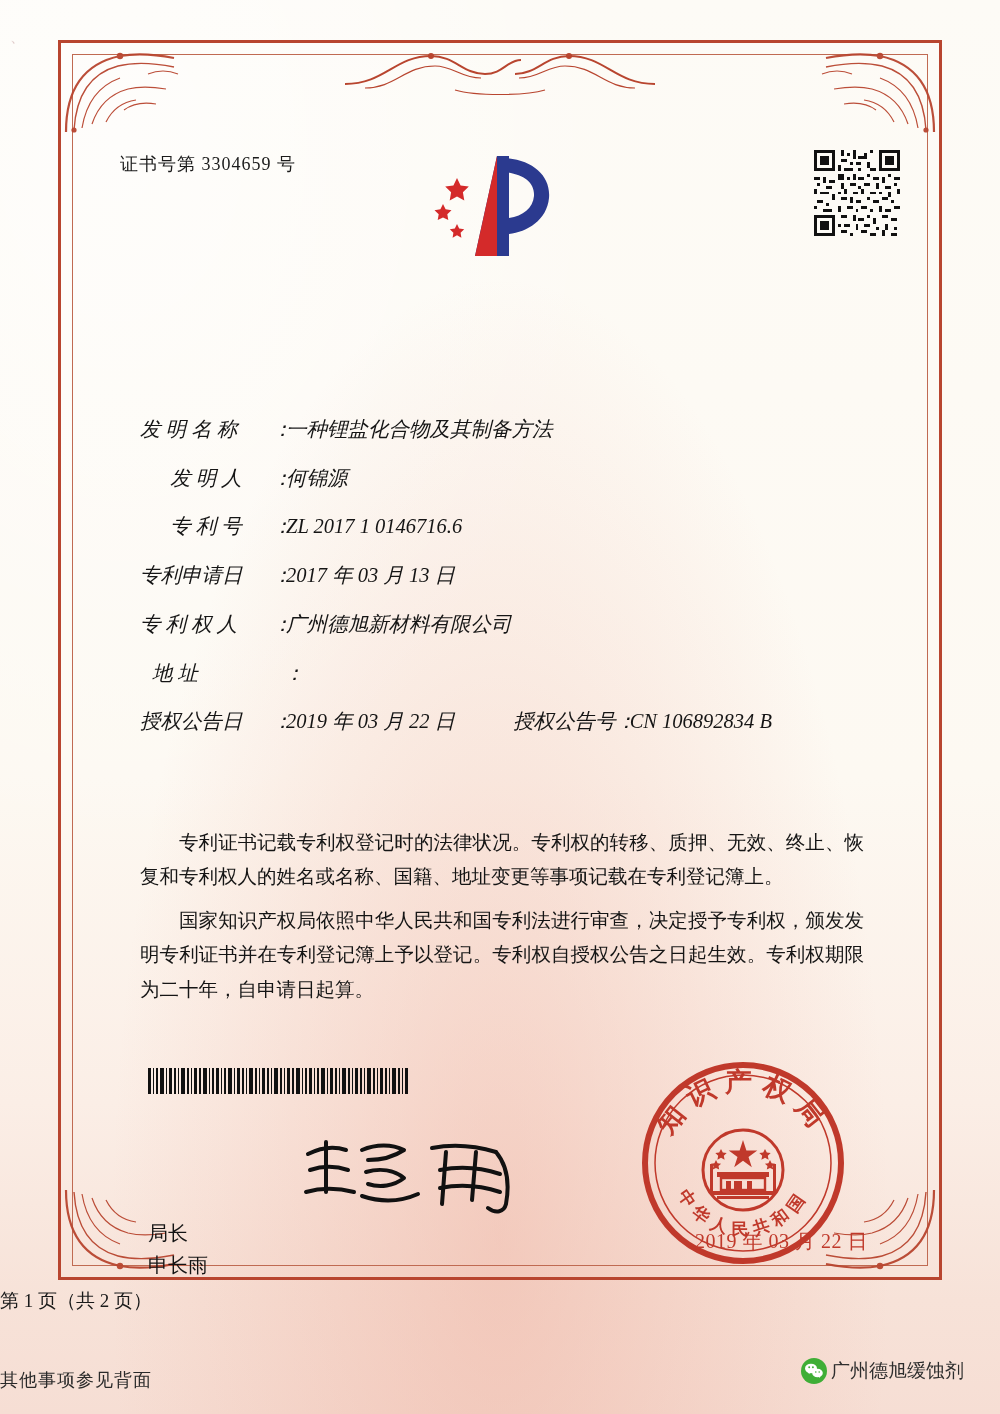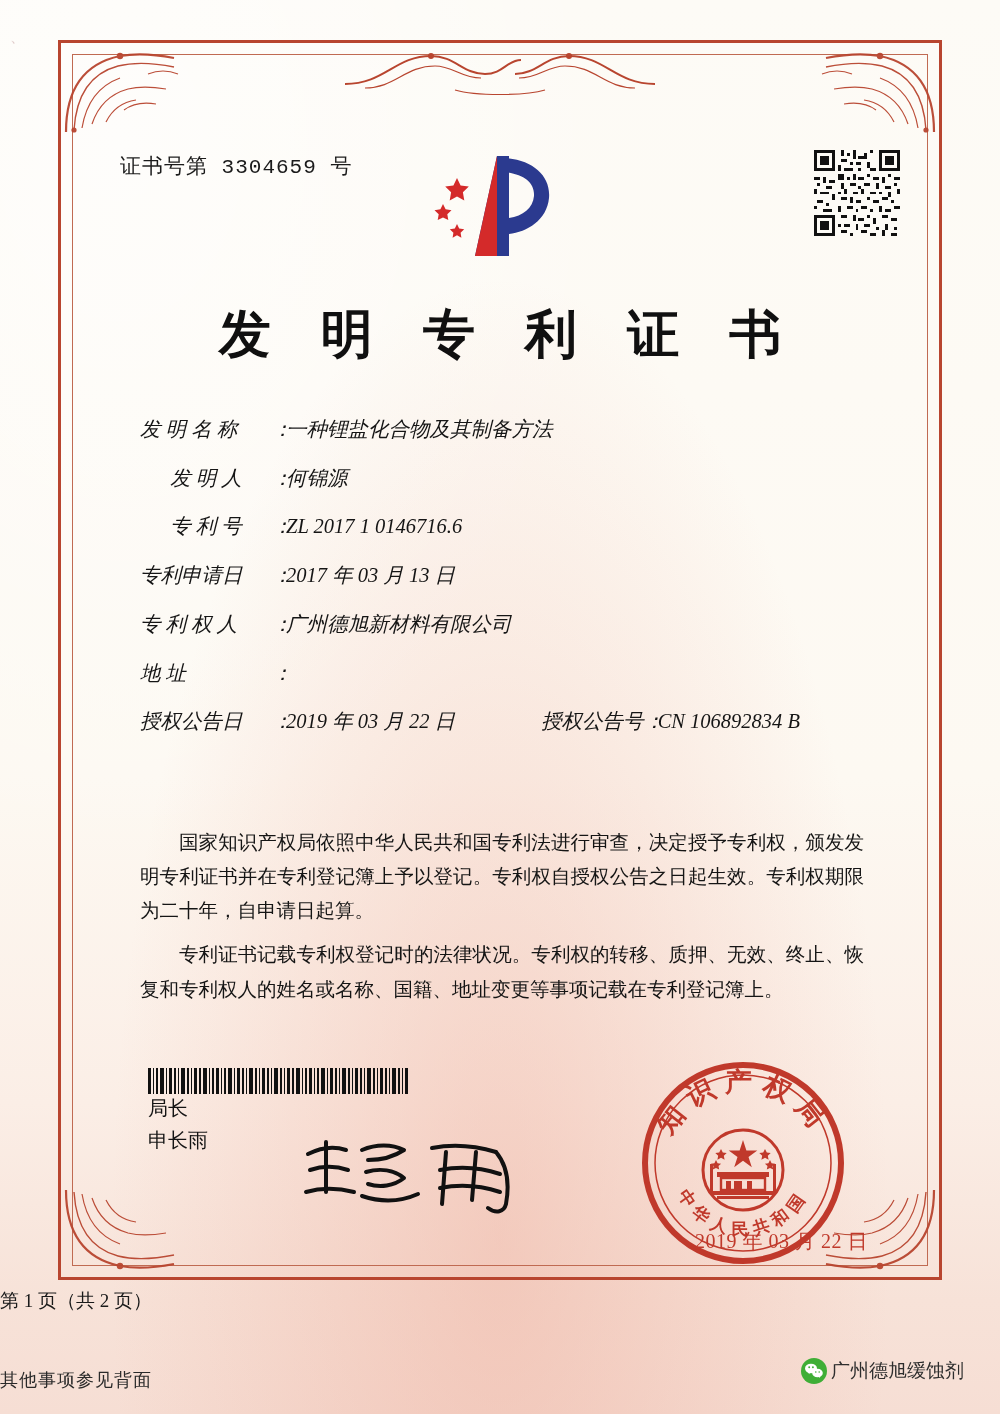--- a/index.html
+++ b/index.html
@@ -66,24 +66,24 @@
     transform: translateX(-50%);
     width: 330px; height: 56px;
     color: #b8452f;
   }
   .top-orn svg { width:100%; height:100%; display:block; }
 
   
   .cert-no {
     position: absolute;
     left: 120px; top: 152px;
-    font-size: 21px;
+    font-size: 18px;
     color: #1b1b1b;
     letter-spacing: 1px;
-    font-family: Liberation Mono, monospace;
+    font-family: Liberation Serif, serif;
   }
 
   .logo {
     position: absolute;
     left: 50%; top: 148px;
     transform: translateX(-50%);
     width: 190px; height: 118px;
   }
   .logo svg { width: 100%; height: 100%; display:block; }
 
@@ -127,25 +127,25 @@
     white-space: nowrap;
     letter-spacing: 0px;
   }
   .row .colon { width: 14px; flex: 0 0 14px; }
   .row .value {
     flex: 1;
     word-break: break-all;
   }
   .row.inline-two .value { flex: 0 0 auto; }
   .row .label2 {
-    margin-left: 86px;
+    margin-left: 58px;
     white-space: nowrap;
   }
   .lbl-sp3 { letter-spacing: 20px; text-align: center; }
-  .lbl-sp4 { letter-spacing: 34px; }
+  .lbl-sp4 { letter-spacing: 34px; margin-left: 12px; }
   .lbl-sp5 { letter-spacing: 4px; }
 
   
   .paras {
     position: absolute;
     left: 140px; top: 826px;
     width: 724px;
     font-size: 19.5px;
     line-height: 1.75;
     color: #151515;
@@ -160,21 +160,21 @@
   .barcode {
     position: absolute;
     left: 148px; top: 1068px;
     width: 262px; height: 26px;
   }
   .barcode svg { width:100%; height:100%; display:block; }
 
   
   .sign-block {
     position: absolute;
-    left: 148px; top: 1092px;
+    left: 148px; top: 1217px;
     font-size: 20px;
     color: #141414;
     line-height: 1.6;
   }
   .sign-script {
     position: absolute;
     left: 300px; top: 1130px;
     width: 230px; height: 90px;
     color: #111;
   }
@@ -423,21 +423,20 @@
         <rect x="9" y="27" width="2" height="1"></rect>
           <rect x="12" y="28" width="1" height="1"></rect>
         <rect x="16" y="27" width="2" height="1"></rect>
           <rect x="19" y="28" width="2" height="1"></rect>
         <rect x="23" y="27" width="1" height="2"></rect>
           <rect x="26" y="28" width="2" height="1"></rect>
       </g>
     </svg>
   </div>
 
-  <div class="title">发 明 专 利 证 书</div>
 
   <div class="fields">
 
     <div class="row">
       <span class="label lbl-sp5">发 明 名 称</span>
       <span class="colon">：</span>
       <span class="value">一种锂盐化合物及其制备方法</span>
     </div>
 
     <div class="row">
@@ -473,22 +472,22 @@
       <span class="label">授权公告日</span>
       <span class="colon">：</span>
       <span class="value">2019 年 03 月 22 日</span>
       <span class="label2">授权公告号</span>
       <span class="colon">：</span>
       <span>CN 106892834 B</span>
     </div>
   </div>
 
   <div class="paras">
+    <p>专利证书记载专利权登记时的法律状况。专利权的转移、质押、无效、终止、恢复和专利权人的姓名或名称、国籍、地址变更等事项记载在专利登记簿上。</p>
     <p>国家知识产权局依照中华人民共和国专利法进行审查，决定授予专利权，颁发发明专利证书并在专利登记簿上予以登记。专利权自授权公告之日起生效。专利权期限为二十年，自申请日起算。</p>
-    <p>专利证书记载专利权登记时的法律状况。专利权的转移、质押、无效、终止、恢复和专利权人的姓名或名称、国籍、地址变更等事项记载在专利登记簿上。</p>
   </div>
 
   <div class="barcode">
     <svg viewBox="0 0 262 26" shape-rendering="crispEdges">
       <g fill="#111">
         <rect x="0" y="0" width="3" height="26"></rect>
           <rect x="5" y="0" width="1" height="26"></rect>
         <rect x="8" y="0" width="2" height="26"></rect>
           <rect x="12" y="0" width="4" height="26"></rect>
         <rect x="18" y="0" width="1" height="26"></rect>

